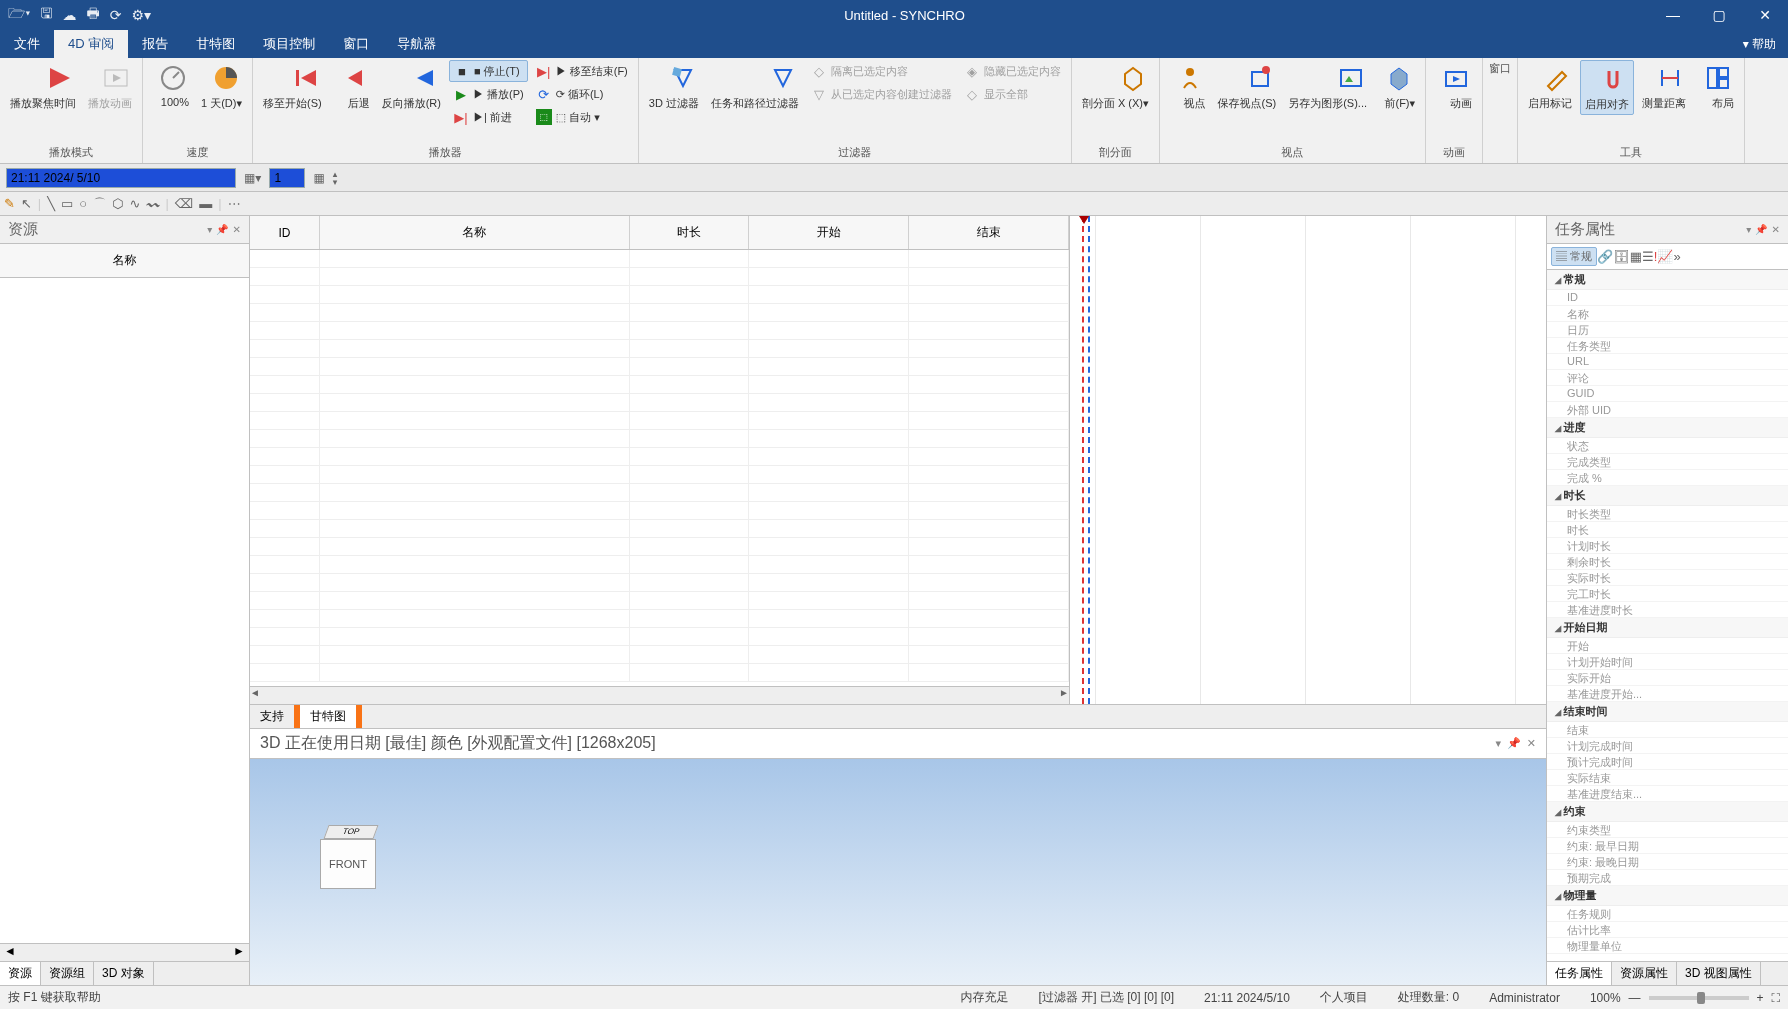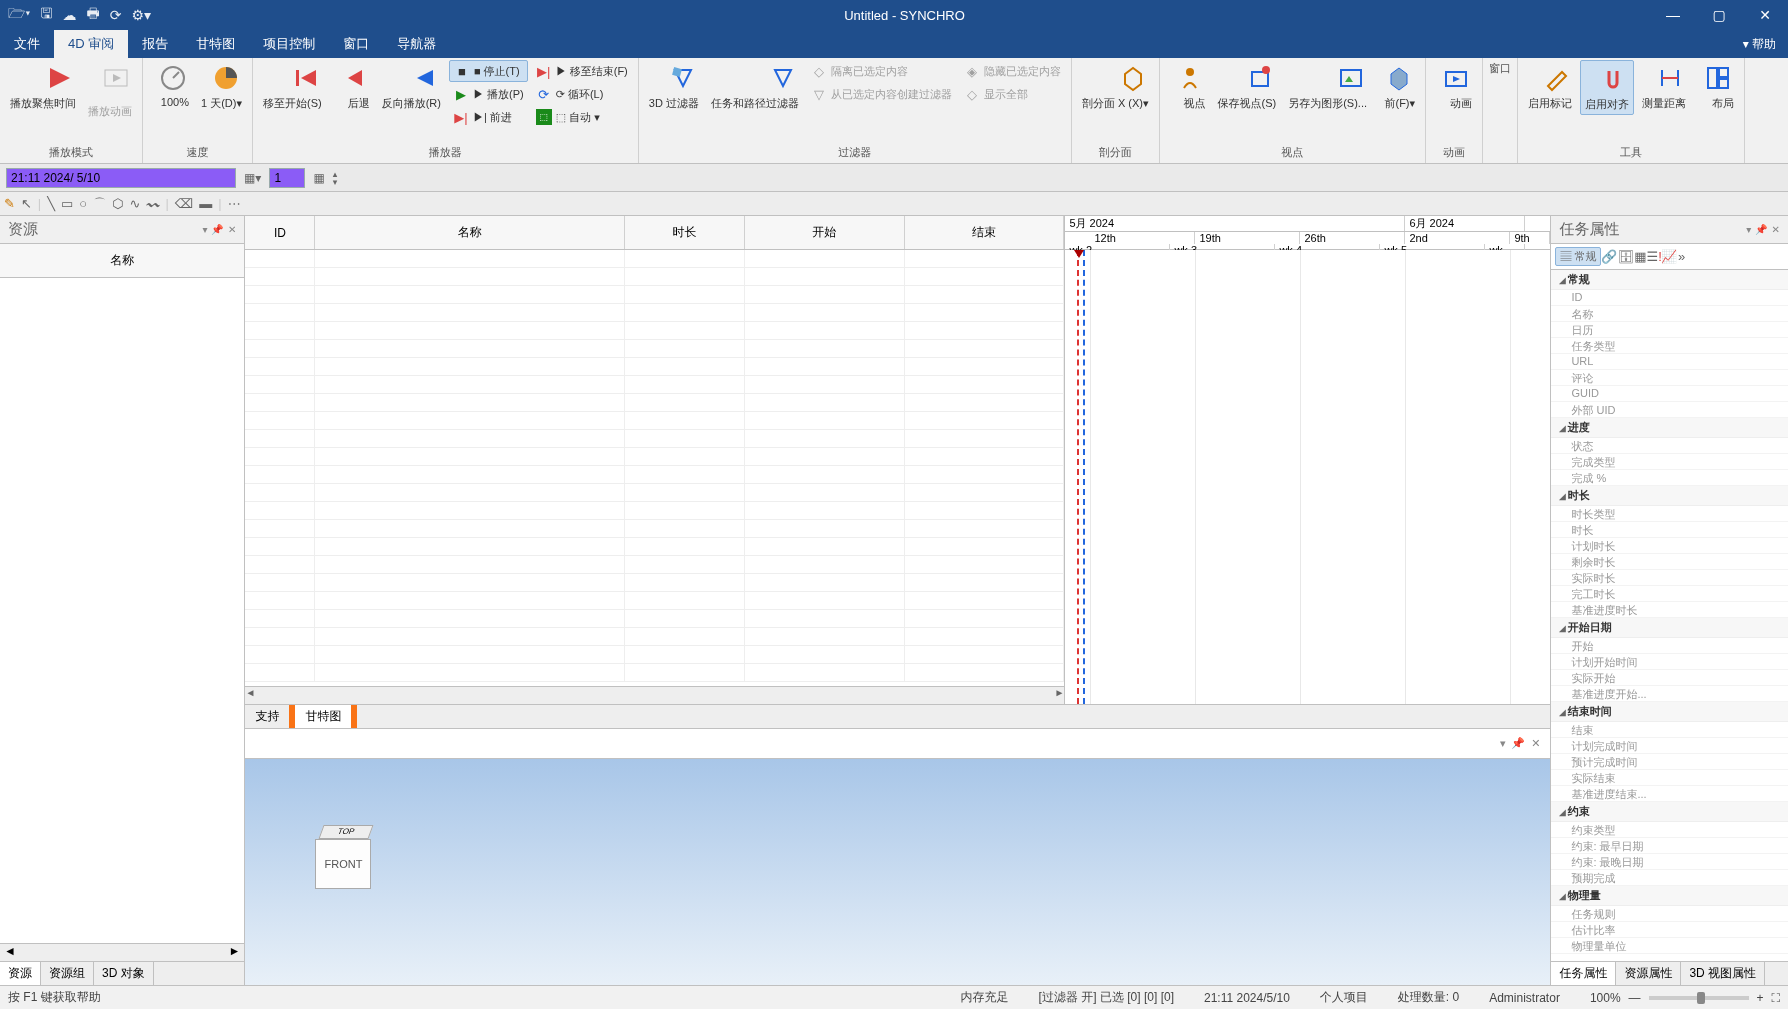--- a/index.html
+++ b/index.html
@@ -18,30 +18,30 @@
 .menubar .tab { padding: 0 14px; display: flex; align-items: center; cursor: pointer; }
 .menubar .tab.active { background: #f1f1f1; color: #1f4e8c; }
 .menubar .help { margin-left: auto; padding: 0 12px; display: flex; align-items: center; font-size: 12px; }
 
 
 .ribbon { height: 106px; background: #f1f1f1; border-bottom: 1px solid #c0c0c0; display: flex; }
 .rgroup { border-right: 1px solid #d0d0d0; padding: 2px 6px; display: flex; flex-direction: column; }
 .rgroup .body { flex: 1; display: flex; align-items: flex-start; gap: 4px; }
 .rgroup .label { text-align: center; font-size: 11px; color: #555; padding: 1px 0; }
 .rbtn { display: flex; flex-direction: column; align-items: flex-end; justify-content: flex-start; padding: 2px 4px; text-align: center; font-size: 11px; color: #333; min-width: 44px; cursor: pointer; }
-.rbtn.disabled { color: #a0a0a0; gap: 8px; }
+.rbtn.disabled { color: #a0a0a0; }
 .rbtn .ico { width: 32px; height: 32px; display: flex; align-items: center; justify-content: center; font-size: 22px; margin-bottom: 2px; }
 .rbtn.small { flex-direction: row; min-width: auto; height: 22px; align-items: center; gap: 4px; }
 .rbtn.small .ico { width: 16px; height: 16px; font-size: 13px; margin: 0; }
 .rstack { display: flex; flex-direction: column; gap: 1px; }
 .rbtn.highlight { background: #cde0f2; border: 1px solid #8ab3db; border-radius: 2px; }
 
 
 .ctrlbar { height: 28px; background: #eaeaea; border-bottom: 1px solid #c0c0c0; display: flex; align-items: center; padding: 0 6px; gap: 8px; }
-.ctrlbar input[type=text] { height: 20px; border: 1px solid #9aa; padding: 0 4px; font-size: 12px; background: #8b5cf6; }
+.ctrlbar input[type=text] { height: 20px; border: 1px solid #9aa; padding: 0 4px; font-size: 12px; background: #1d4ed8; }
 
 
 .toolstrip { height: 24px; background: #ededed; border-bottom: 1px solid #c0c0c0; display: flex; align-items: center; padding: 0 4px; gap: 6px; color: #666; font-size: 13px; }
 .toolstrip span { cursor: pointer; }
 
 
 .main { position: absolute; top: 216px; bottom: 24px; left: 0; right: 0; display: flex; }
 
 
 .leftpanel { width: 250px; background: #fff; border-right: 1px solid #c0c0c0; display: flex; flex-direction: column; }
@@ -631,58 +631,39 @@
               <div style="width: 160px;"></div>
               <div style="width: 160px;"></div>
             </div>
           </div>
         <div class="hscroll">
             <span>◄</span>
             <span>►</span>
           </div>
       </div>
       <div class="ganttchart">
-        <div class="timehead">
-          <div class="row1" id="ghead1">
-              <div class="cell" style="width: 340px;">5月 2024</div>
-              <div class="cell" style="width: 120px;">6月 2024</div>
-            </div>
-          <div class="row2" id="ghead2">
-              <div class="cell" style="width: 105px; margin-left: 25px;">12th</div>
-              <div class="cell" style="width: 105px; margin-left: 0px;">19th</div>
-              <div class="cell" style="width: 105px; margin-left: 0px;">26th</div>
-              <div class="cell" style="width: 105px; margin-left: 0px;">2nd</div>
-              <div class="cell" style="width: 40px; margin-left: 0px;">9th</div>
-            </div>
-          <div class="row3" id="ghead3">
-              <div class="cell" style="width: 105px; margin-left: 0px;">wk 2</div>
-              <div class="cell" style="width: 105px; margin-left: 0px;">wk 3</div>
-              <div class="cell" style="width: 105px; margin-left: 0px;">wk 4</div>
-              <div class="cell" style="width: 105px; margin-left: 0px;">wk 5</div>
-              <div class="cell" style="width: 40px; margin-left: 0px;">wk</div>
-            </div>
-        </div>
         <div class="chartbody" id="gbody">
           <div class="nowline"></div>
           <div class="nowline2"></div>
           <div class="marker"></div>
         <div class="vline" style="left: 25px;"></div>
             <div class="vline" style="left: 130px;"></div>
             <div class="vline" style="left: 235px;"></div>
             <div class="vline" style="left: 340px;"></div>
             <div class="vline" style="left: 445px;"></div>
           </div>
       </div>
     </div>
     <div class="centertabs">
       <div>支持</div>
       <div class="active">甘特图</div>
     </div>
     <div class="view3d">
       <div class="head">
+        <span>3D 正在使用日期 [最佳] 颜色 [外观配置文件]  [1268x205]</span>
         <div class="ctrls">
             <span>▾</span>
             <span>📌</span>
             <span>✕</span>
           </div>
       </div>
       <div class="canvas">
         <div class="viewcube">
           <div class="top">TOP</div>
           <div class="front">FRONT</div>

